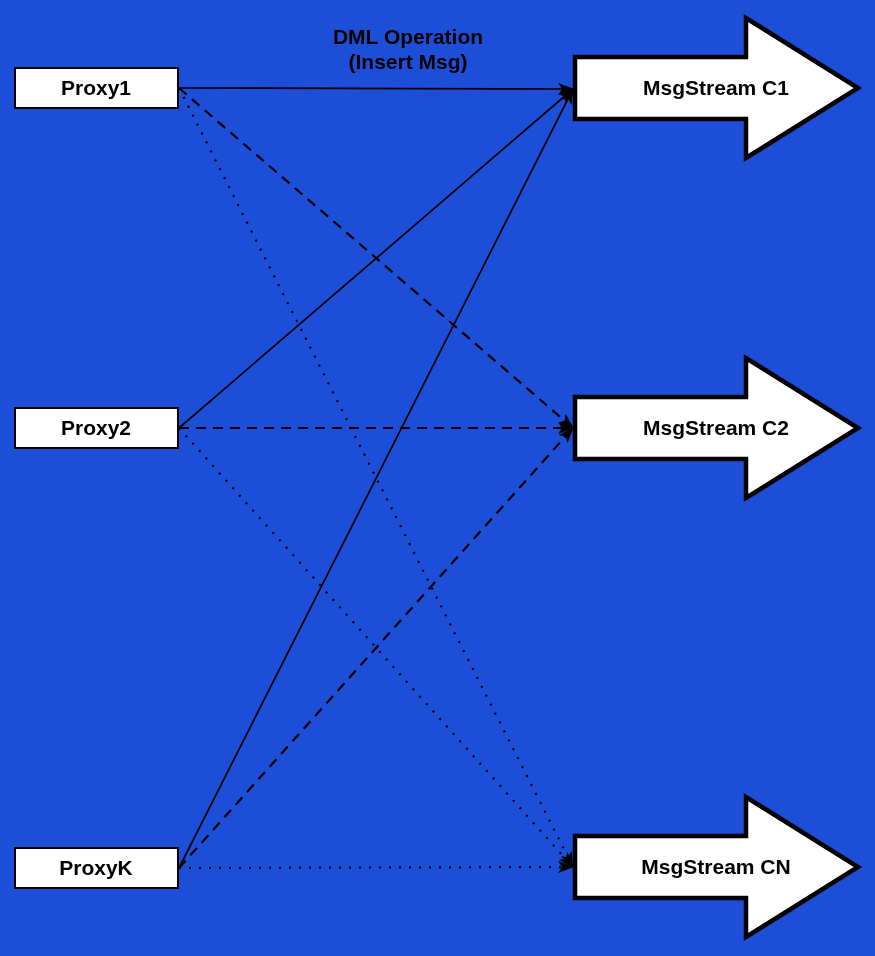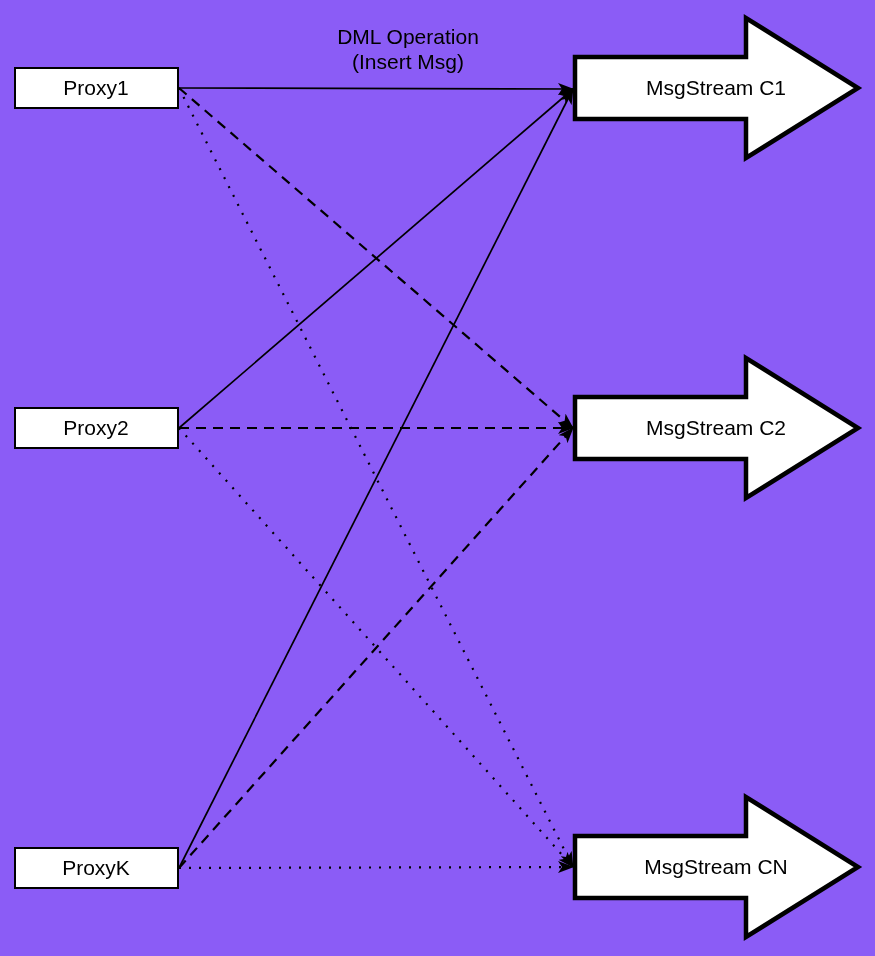--- a/index.html
+++ b/index.html
@@ -4,22 +4,23 @@
 <style>
   html, body {
     margin: 0;
     padding: 0;
     background: #ffffff;
   }
   .canvas {
     width: 875px;
     height: 956px;
     position: relative;
-    background: #8b5cf6;
+    background: #1d4ed8;
     overflow: hidden;
+    font-weight: bold;
   }
   svg {
     display: block;
   }
   text {
     font-family: "Liberation Sans", sans-serif;
     fill: #000000;
   }
   .node-label {
     font-size: 21px;

